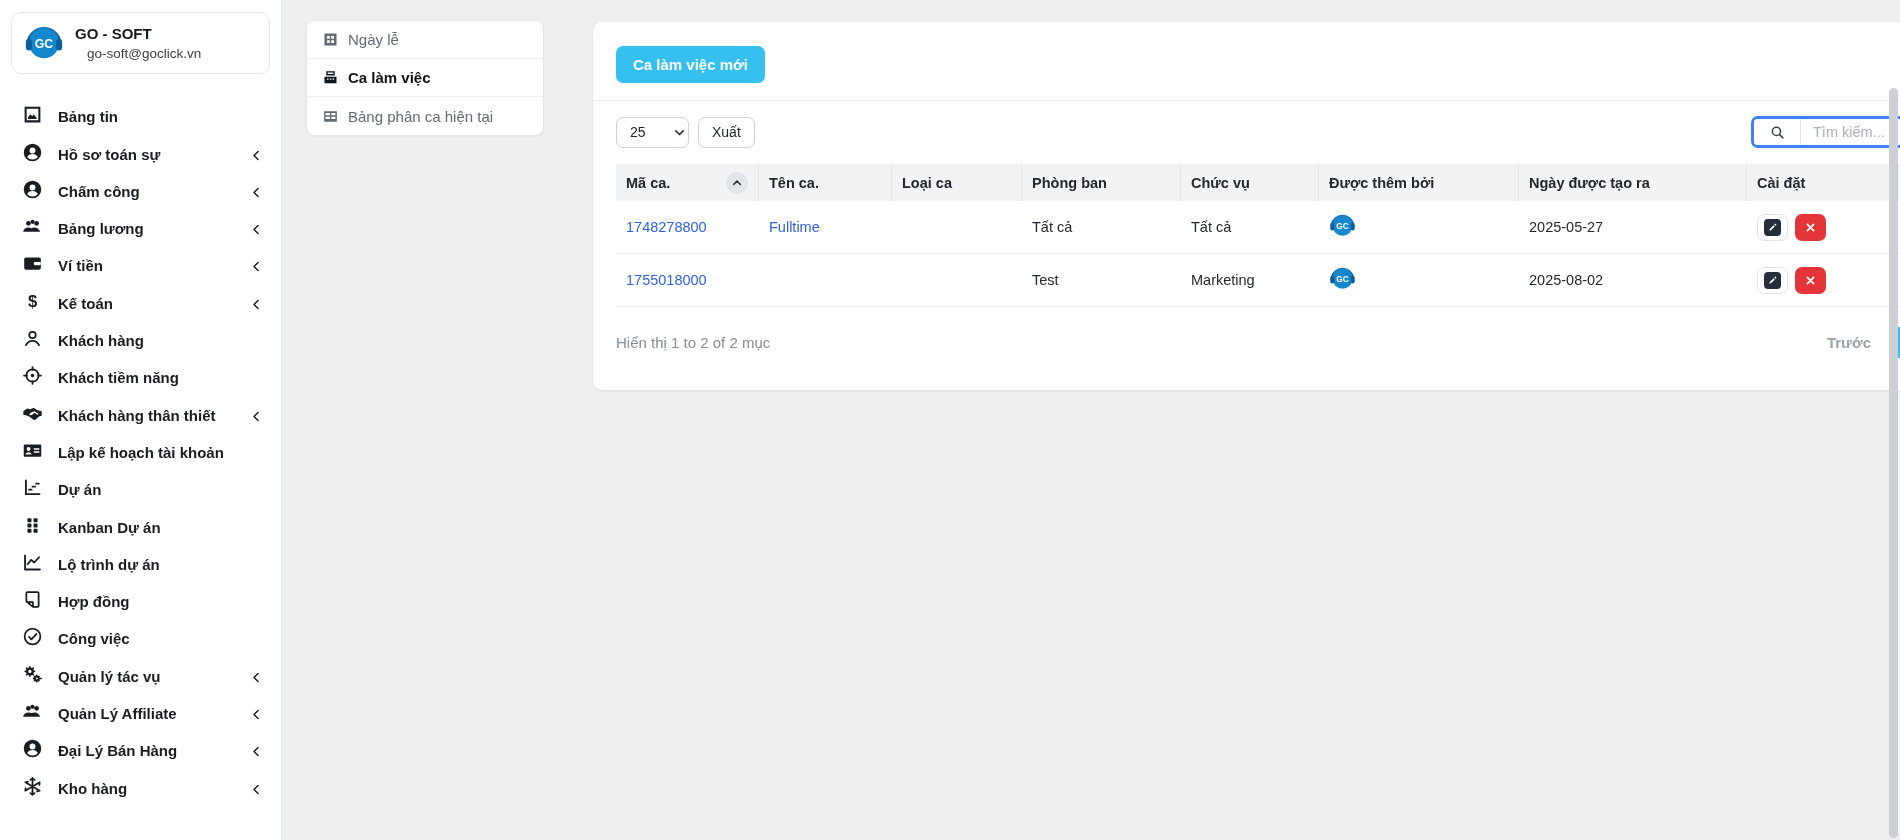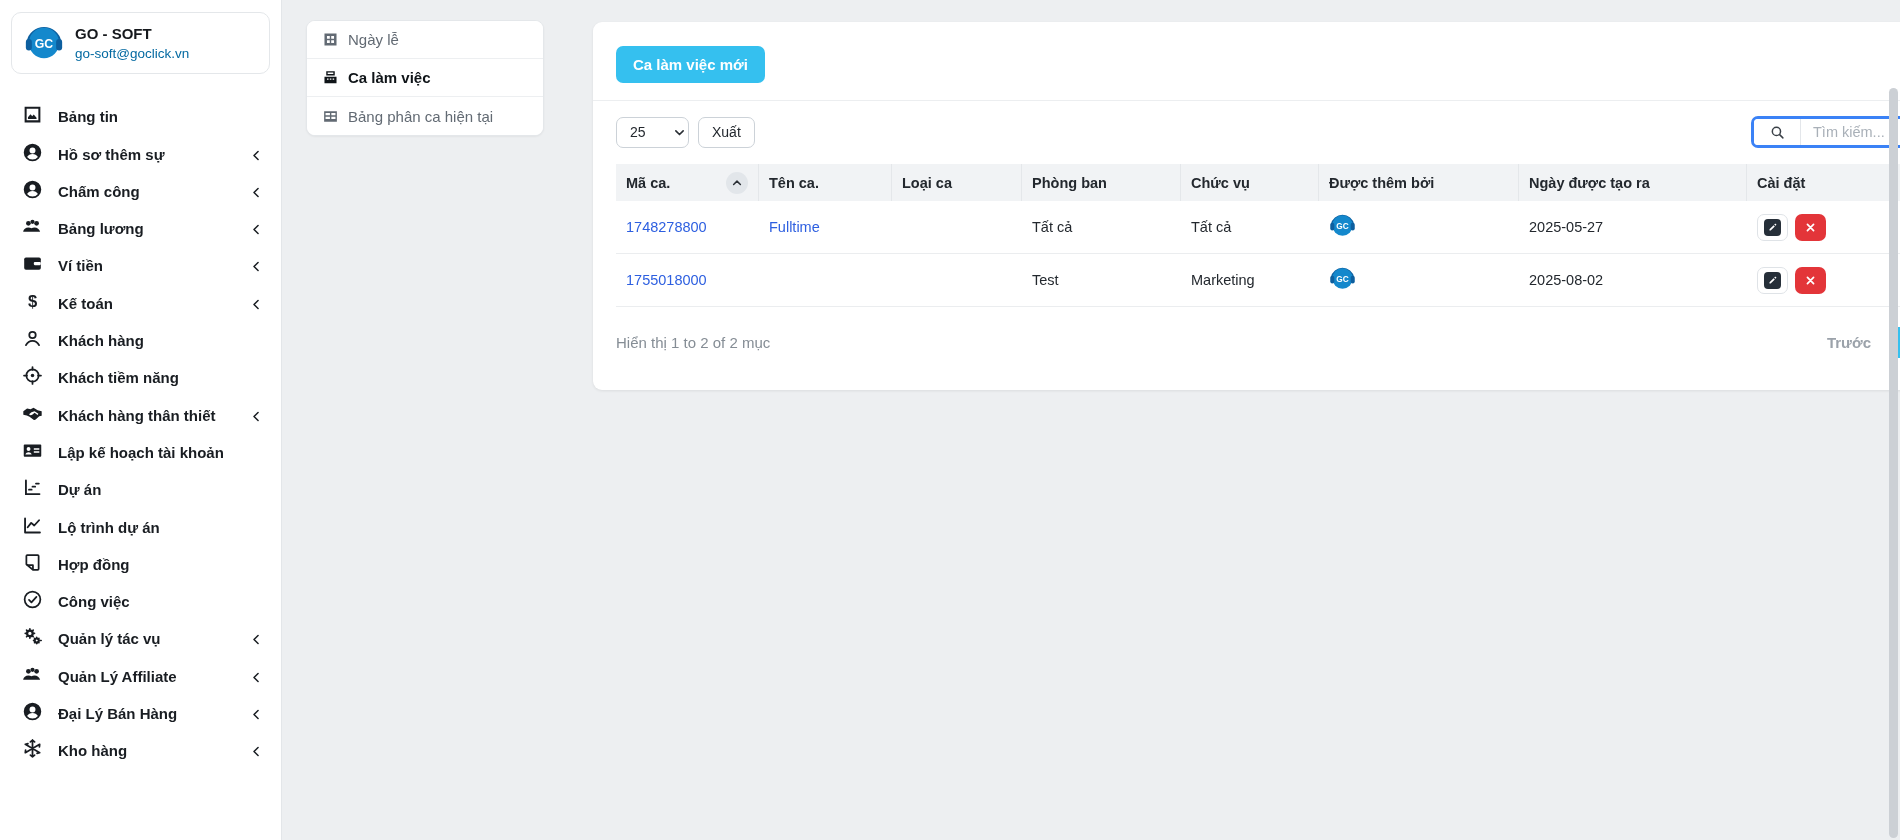--- a/index.html
+++ b/index.html
@@ -10,21 +10,21 @@
     -webkit-font-smoothing:antialiased;
   }
   
   .sidebar { position:absolute; left:0; top:0; width:282px; height:840px;
     background:#fff; border-right:1px solid #e3e6e9; z-index:2; }
   .profile-card { margin:12px 11px 0 11px; border:1px solid #e4e7ea; border-radius:10px;
     padding:10px 12px; display:flex; align-items:center; gap:11px; background:#fff; cursor:pointer; }
   .logo-lg { width:40px; height:40px; flex:none; }
   .logo-sm { width:27px; height:27px; flex:none; }
   .profile-name { font-weight:700; font-size:15px; color:#16191d; line-height:1.25; }
-  .profile-email { font-size:13.5px; color:#0369a1; margin-top:2px; }
+  .profile-email { font-size:13.5px; color:#404040; margin-top:2px;margin-left:12px; }
   .nav { margin-top:14px; }
   .nav-item { height:37.3px; display:flex; align-items:flex-end; padding:0 17px 0 22px;
     gap:15px; color:#191d22; font-weight:700; font-size:15px; cursor:pointer; }
   .nav-item > svg { width:21px; height:21px; flex:none; }
   .nav-label { flex:1; white-space:nowrap; }
   .nav-chevron { display:flex; }
   .nav-chevron svg { width:15px; height:15px; }
   
   .main { position:absolute; left:283px; top:0; right:0; bottom:0; }
   .submenu { position:absolute; left:23px; top:20px; width:238px; background:#fff;
@@ -115,21 +115,21 @@
       <svg viewBox="0 0 24 24" fill="currentColor">
           <path fill-rule="evenodd" d="M3 3h18v18H3V3zm2.3 2.3v13.4h13.4V5.3H5.3z"></path>
           <path d="M6.8 15.2l2.9-3.4 2 2.2 1.7-2 3.2 3.6v1.6H6.8z"></path>
         </svg>
       <span class="nav-label">Bảng tin</span>
     </div>
     <div class="nav-item">
       <svg viewBox="0 0 24 24" fill="currentColor">
           <path d="M12 2a10 10 0 1 0 0 20 10 10 0 0 0 0-20zm0 4.4a3.4 3.4 0 1 1 0 6.8 3.4 3.4 0 0 1 0-6.8zM12 20a8 8 0 0 1-6.2-2.9c1.3-2.1 3.6-3.3 6.2-3.3s4.9 1.2 6.2 3.3A8 8 0 0 1 12 20z"></path>
         </svg>
-      <span class="nav-label">Hồ sơ thêm sự</span>
+      <span class="nav-label">Hồ sơ toán sự</span>
       <span class="nav-chevron">
           <svg viewBox="0 0 24 24" fill="none" stroke="currentColor" stroke-width="2.4" stroke-linecap="round" stroke-linejoin="round">
             <path d="M14.5 5.5L8 12l6.5 6.5"></path>
           </svg>
         </span>
     </div>
     <div class="nav-item">
       <svg viewBox="0 0 24 24" fill="currentColor">
           <path d="M12 2a10 10 0 1 0 0 20 10 10 0 0 0 0-20zm0 4.4a3.4 3.4 0 1 1 0 6.8 3.4 3.4 0 0 1 0-6.8zM12 20a8 8 0 0 1-6.2-2.9c1.3-2.1 3.6-3.3 6.2-3.3s4.9 1.2 6.2 3.3A8 8 0 0 1 12 20z"></path>
         </svg>
@@ -208,20 +208,31 @@
           <path fill-rule="evenodd" d="M3 5h18a1 1 0 0 1 1 1v12a1 1 0 0 1-1 1H3a1 1 0 0 1-1-1V6a1 1 0 0 1 1-1zm4.5 3.1a2.2 2.2 0 1 1 0 4.4 2.2 2.2 0 0 1 0-4.4zM3.9 16.6c.6-1.7 2-2.7 3.6-2.7s3 1 3.6 2.7H3.9zm9.6-7.2h6.3v1.6h-6.3V9.4zm0 3.5h6.3v1.6h-6.3v-1.6z"></path>
         </svg>
       <span class="nav-label">Lập kế hoạch tài khoản</span>
     </div>
     <div class="nav-item">
       <svg viewBox="0 0 24 24" fill="none" stroke="currentColor" stroke-width="2.1" stroke-linecap="round">
           <path d="M4.5 4v15.5H20"></path>
           <path d="M8 14.5h3M12 11h3M16 7.5h3.2"></path>
         </svg>
       <span class="nav-label">Dự án</span>
+    </div>
+    <div class="nav-item">
+      <svg viewBox="0 0 24 24" fill="currentColor">
+          <rect x="6.2" y="3.8" width="4.6" height="4.6" rx="1"></rect>
+          <rect x="13.2" y="3.8" width="4.6" height="4.6" rx="1"></rect>
+          <rect x="6.2" y="9.8" width="4.6" height="4.6" rx="1"></rect>
+          <rect x="13.2" y="9.8" width="4.6" height="4.6" rx="1"></rect>
+          <rect x="6.2" y="15.8" width="4.6" height="4.6" rx="1"></rect>
+          <rect x="13.2" y="15.8" width="4.6" height="4.6" rx="1"></rect>
+        </svg>
+      <span class="nav-label">Kanban Dự án</span>
     </div>
     <div class="nav-item">
       <svg viewBox="0 0 24 24" fill="none" stroke="currentColor" stroke-width="2.1" stroke-linecap="round" stroke-linejoin="round">
           <path d="M3.5 4v16h17"></path>
           <path d="M6.5 14l4-5 3.5 3 5.5-6"></path>
         </svg>
       <span class="nav-label">Lộ trình dự án</span>
     </div>
     <div class="nav-item">
       <svg viewBox="0 0 24 24" fill="none" stroke="currentColor" stroke-width="2" stroke-linejoin="round">

